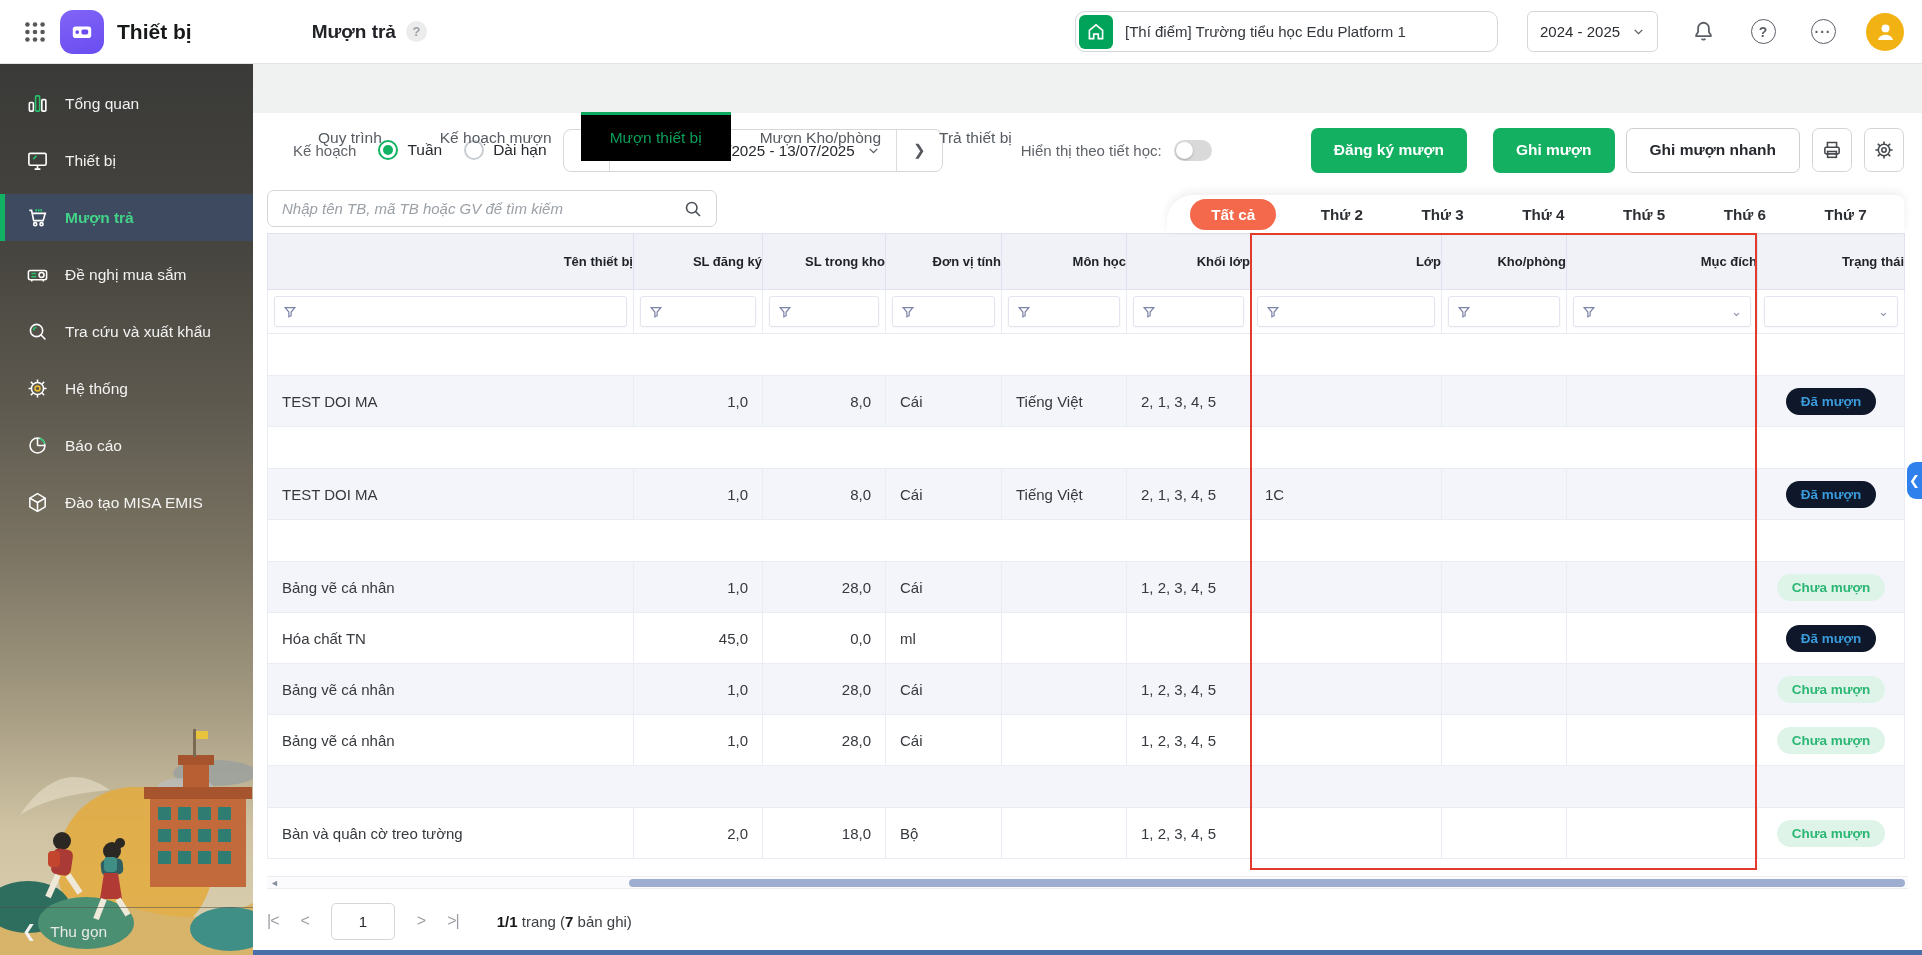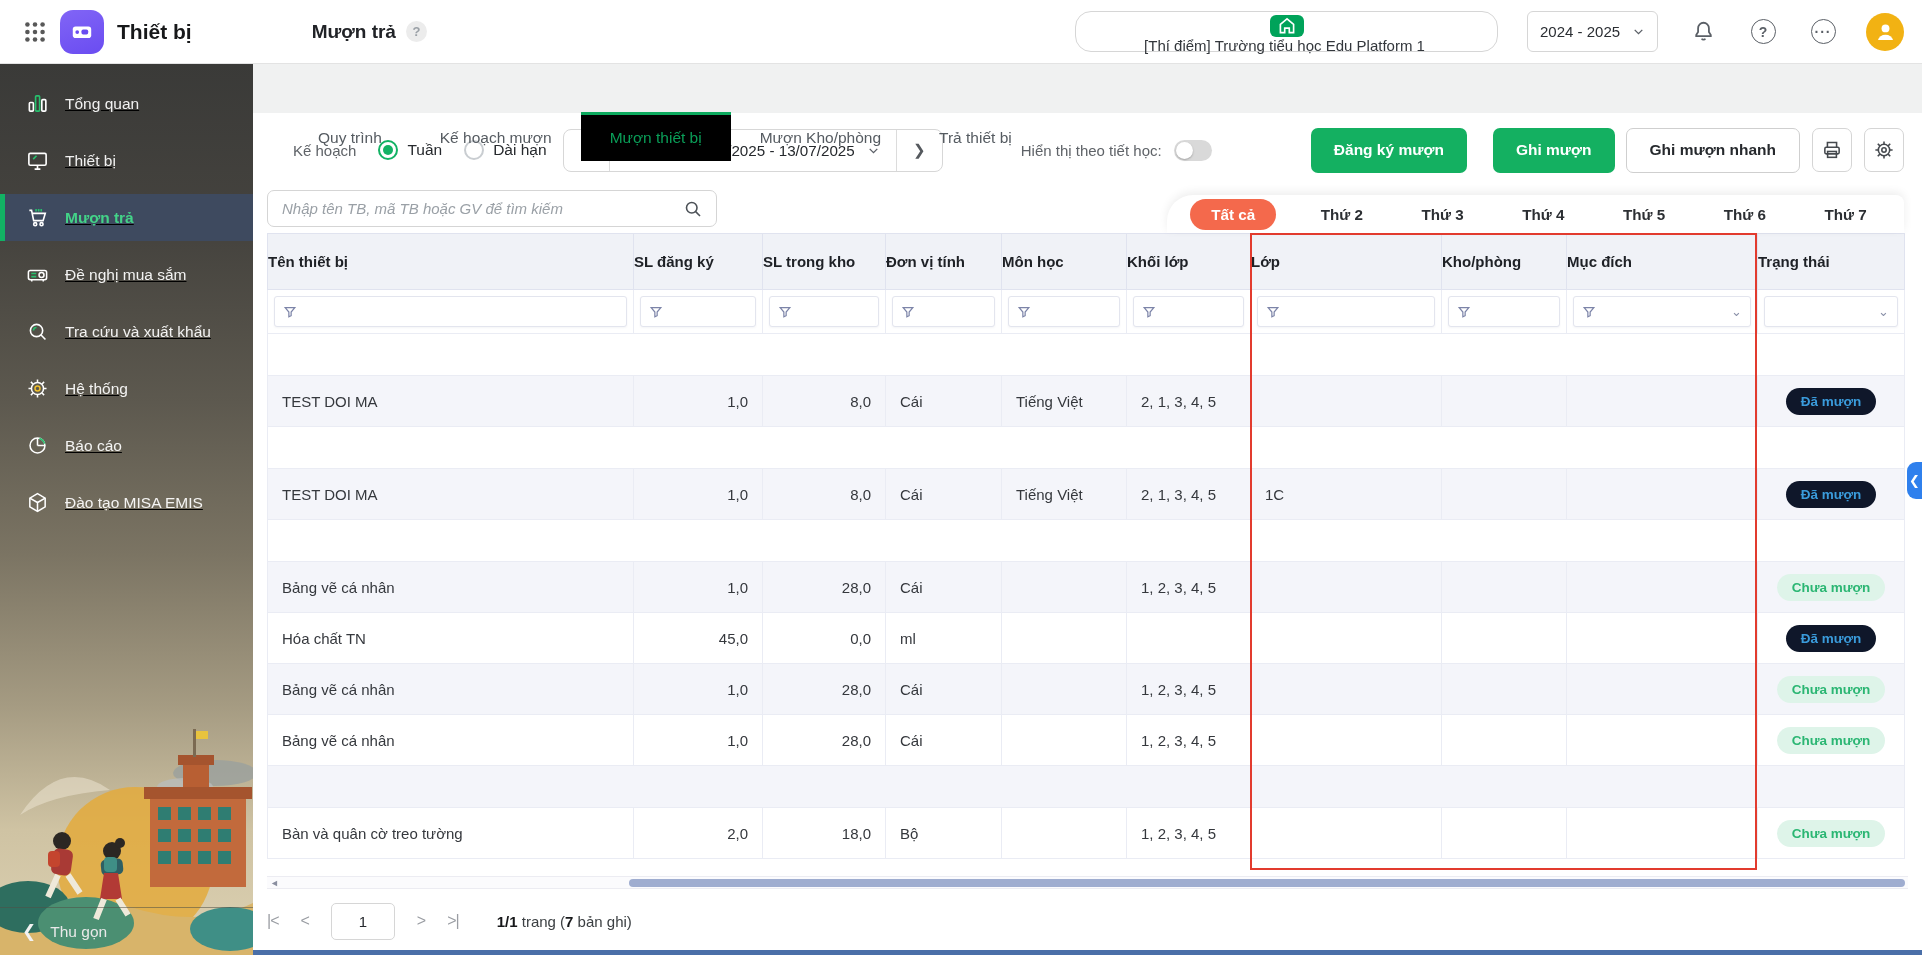--- a/index.html
+++ b/index.html
@@ -8,33 +8,33 @@
 
   
   .top { position:absolute; left:0; top:0; right:0; height:64px; background:#fff; border-bottom:1px solid #e3e3e3; display:flex; align-items:center; z-index:30; }
   .grid-btn { margin-left:20px; width:30px; height:30px; display:flex; align-items:center; justify-content:center; cursor:pointer; }
   .app-logo { margin-left:10px; width:44px; height:44px; border-radius:13px; background:linear-gradient(160deg,#8165f6,#6a4cf1); display:flex; align-items:center; justify-content:center; }
   .app-title { margin-left:13px; font-size:21px; font-weight:bold; color:#17181a; }
   .page-title { margin-left:120px; font-size:19px; font-weight:bold; color:#212327; }
   .ring { display:inline-flex; align-items:center; justify-content:center; border-radius:50%; color:#9aa0a6; font-weight:bold; }
   .help-badge { margin-left:10px; width:21px; height:21px; background:#ececec; font-size:13px; }
   .top-right { margin-left:auto; display:flex; align-items:center; margin-right:18px; }
-  .school-box { display:flex; align-items:center; height:41px; min-width:423px; border:1px solid #d6d6d6; border-radius:16px; background:#fff; padding:3px; cursor:pointer;flex-direction:column; }
+  .school-box { display:flex; align-items:center; height:41px; min-width:423px; border:1px solid #d6d6d6; border-radius:10px; background:#fff; padding:3px; cursor:pointer; }
   .school-ic { width:34px; height:34px; border-radius:6px; background:#00a35a; display:flex; align-items:center; justify-content:center; }
   .school-name { margin:0 16px 0 12px; font-size:15px; color:#33373c; }
   .year-box { margin-left:29px; display:flex; align-items:center; justify-content:space-between; height:41px; width:131px; border:1px solid #d6d6d6; border-radius:6px; padding:0 12px; font-size:15px; color:#2b2e33; cursor:pointer; }
   .icon-btn { margin-left:30px; width:30px; height:30px; display:flex; align-items:center; justify-content:center; cursor:pointer; }
   .qmore { width:25px; height:25px; border:1.8px solid #5a5f66; color:#5a5f66; font-size:14px; }
   .avatar { margin-left:28px; width:38px; height:38px; border-radius:50%; background:#f2b213; display:flex; align-items:center; justify-content:center; cursor:pointer; }
 
   
   .sidebar { position:absolute; left:0; top:64px; width:253px; bottom:0; overflow:hidden;
     background:linear-gradient(180deg,#3a3a38 0%,#46443f 20%,#5d594f 38%,#7b7463 55%,#a59b82 72%,#cfc3a3 86%,#dcd1b2 100%); z-index:20; }
   .side-nav { position:relative; padding-top:16px; display:flex; flex-direction:column; gap:10px; }
-  .side-item { position:relative; display:flex; align-items:center; height:47px; padding-left:24px; cursor:pointer;text-decoration:underline; }
+  .side-item { position:relative; display:flex; align-items:center; height:47px; padding-left:24px; cursor:pointer; }
   .side-item .side-label { margin-left:15px; font-size:15.5px; color:rgba(255,255,255,.93); }
   .side-item.active { background:#3e4a5f; }
   .side-item.active::before { content:""; position:absolute; left:0; top:0; bottom:0; width:5px; background:#12b264; }
   .side-item.active .side-label { color:#43d388; font-weight:bold; }
   .side-ic { width:26px; height:26px; display:flex; align-items:center; justify-content:center; }
   .illus { position:absolute; left:0; right:0; bottom:0; height:310px; pointer-events:none; }
   .collapse { position:absolute; left:0; right:0; bottom:0; height:48px; display:flex; align-items:center; padding-left:22px; border-top:1px solid rgba(80,80,70,.55); color:#e9e9e9; font-size:15.5px; cursor:pointer; }
   .collapse .chev { font-size:17px; margin-right:14px; color:#f2f2f2; }
 
   
@@ -67,21 +67,21 @@
   .search-box input::placeholder { color:#9aa0a6; }
   .search-ic { margin-right:13px; flex:none; }
 
   .daytabs { position:absolute; top:131px; right:18px; width:737px; height:38px; background:#fff; border-radius:26px 8px 0 0; box-shadow:0 -3px 10px rgba(0,0,0,.07); display:flex; align-items:center; justify-content:space-around; padding:0 8px; z-index:3; }
   .daytab { font-size:15.2px; color:#2c2f33; font-weight:600; padding:7px 14px; cursor:pointer; }
   .daytab.active { background:#f4694c; color:#fff; border-radius:18px; padding:7px 21px; font-weight:bold; }
 
   
   .table-wrap { position:absolute; left:14px; top:169px; width:1637px; }
   table { border-collapse:collapse; table-layout:fixed; width:1637px; }
-  th { height:56px; background:#f0f2f7; border:1px solid #e0e3ef; font-size:15px; font-weight:bold; color:#1e2126; text-align:left; }
+  th { height:56px; background:#f0f2f7; border:1px solid #e0e3ef; font-size:13px; font-weight:bold; color:#1e2126; text-align:right; }
   td { font-size:15px; color:#35383d; border:1px solid #eaecf4; padding:0 14px; overflow:hidden; white-space:nowrap; }
   tr.filter-row td { height:44px; background:#fff; padding:0 6px; }
   .fbox { display:flex; align-items:center; height:31px; border:1px solid #e3e5ee; border-radius:3px; background:#fff; box-shadow:0 1px 2px rgba(40,50,90,.05); padding:0 8px; cursor:text; }
   .fbox .caret { margin-left:auto; color:#8a90a8; font-size:13px; }
   tr.data-row { height:51px; cursor:pointer; }
   tr.empty-row td { height:42px; border-left:1px solid #eaecf4; border-right:1px solid #eaecf4; }
   tr.zebra { background:#f4f5fa; }
   .c-right { text-align:right; }
   .c-center { text-align:center; }
   .badge { display:inline-block; padding:6px 15px; border-radius:15px; font-size:13.5px; font-weight:bold; }

